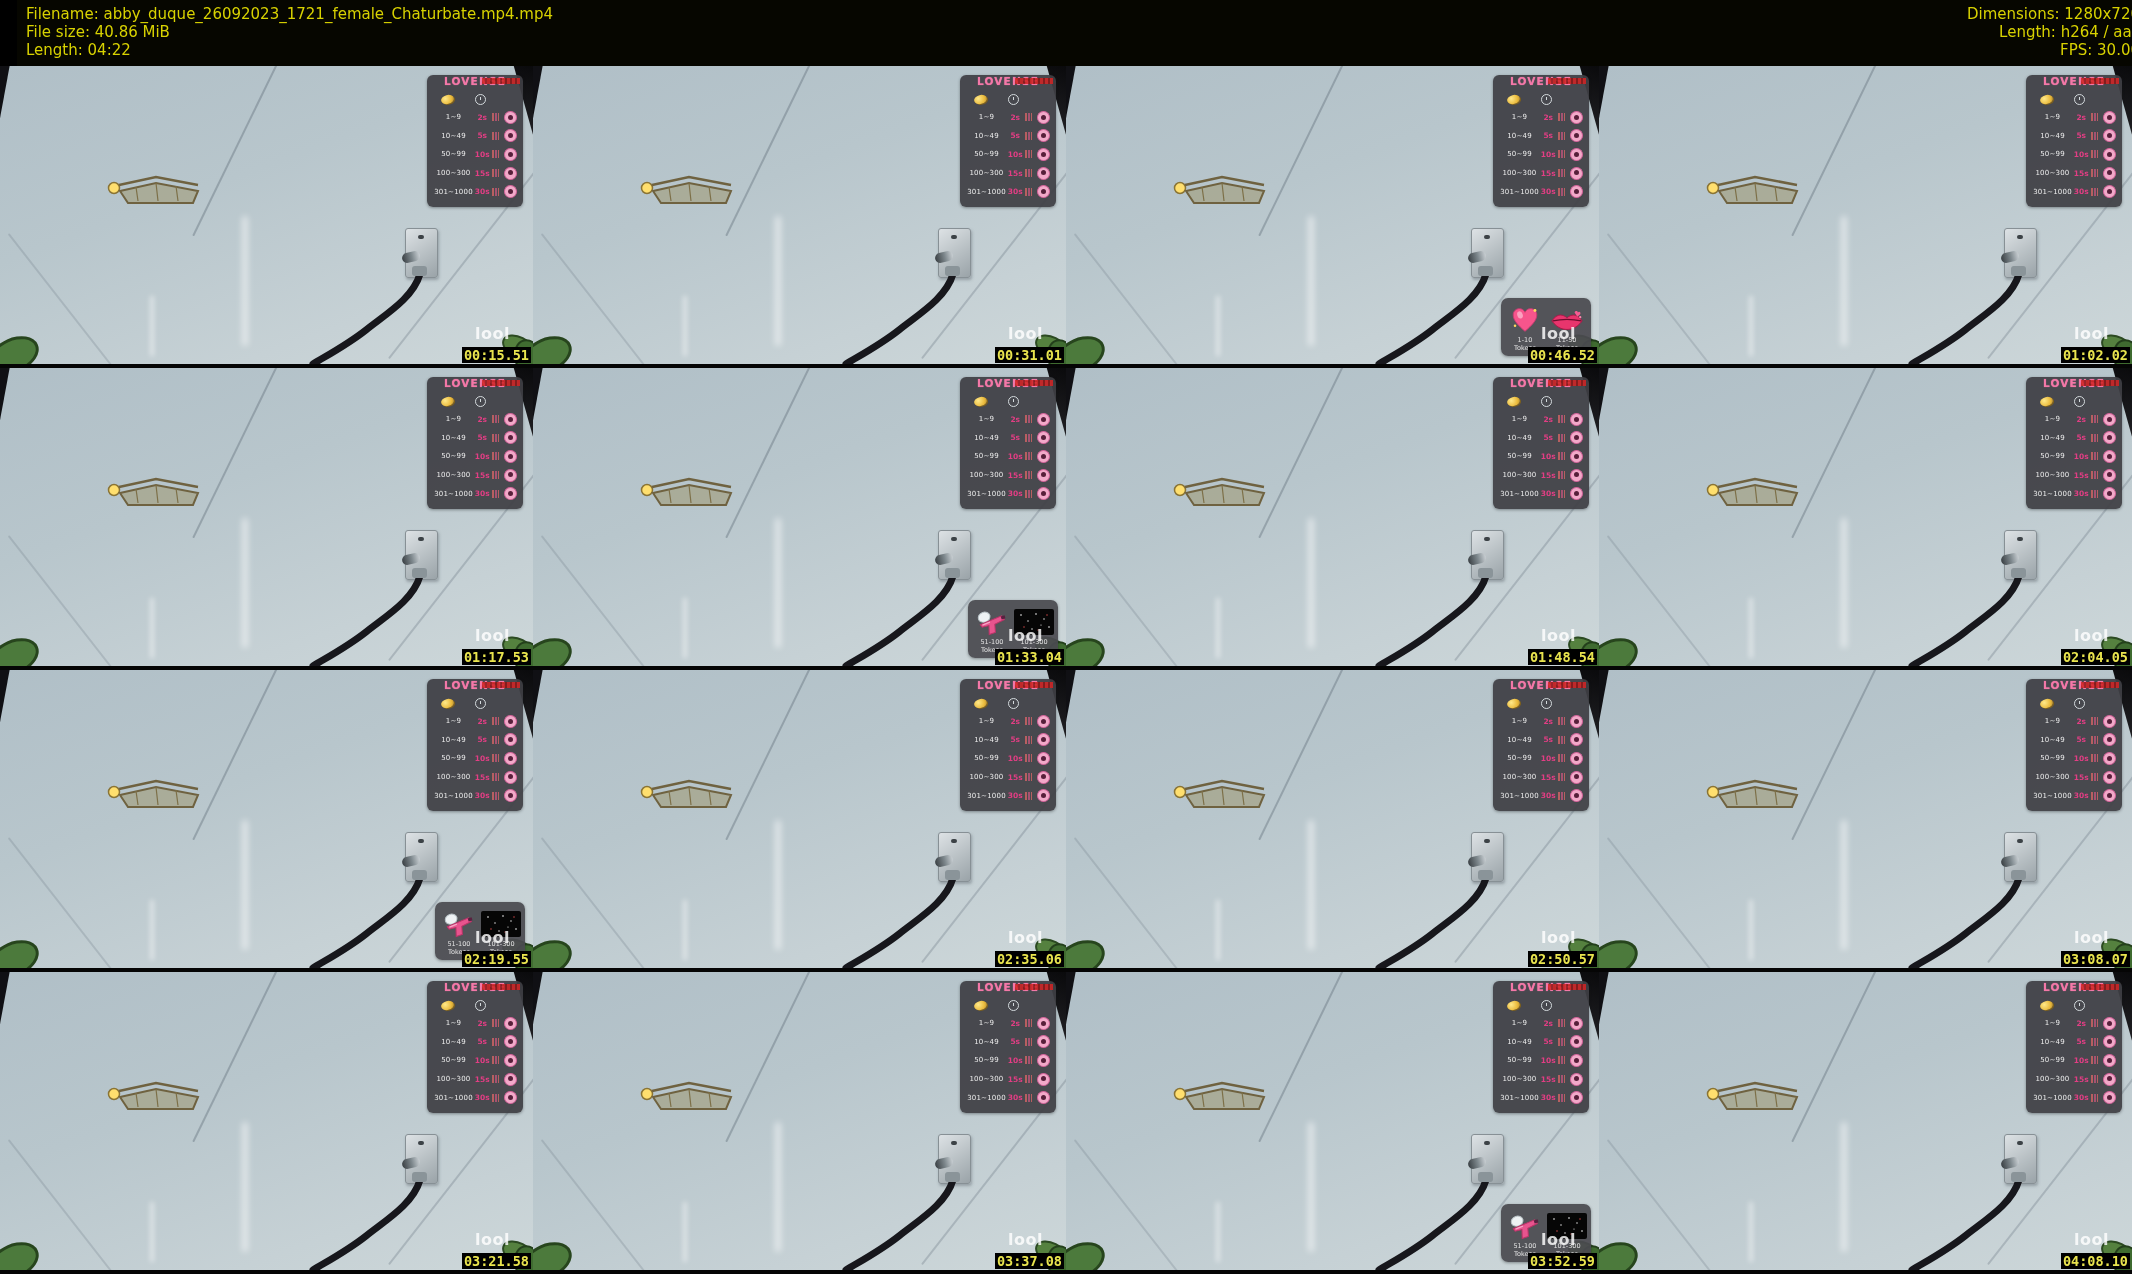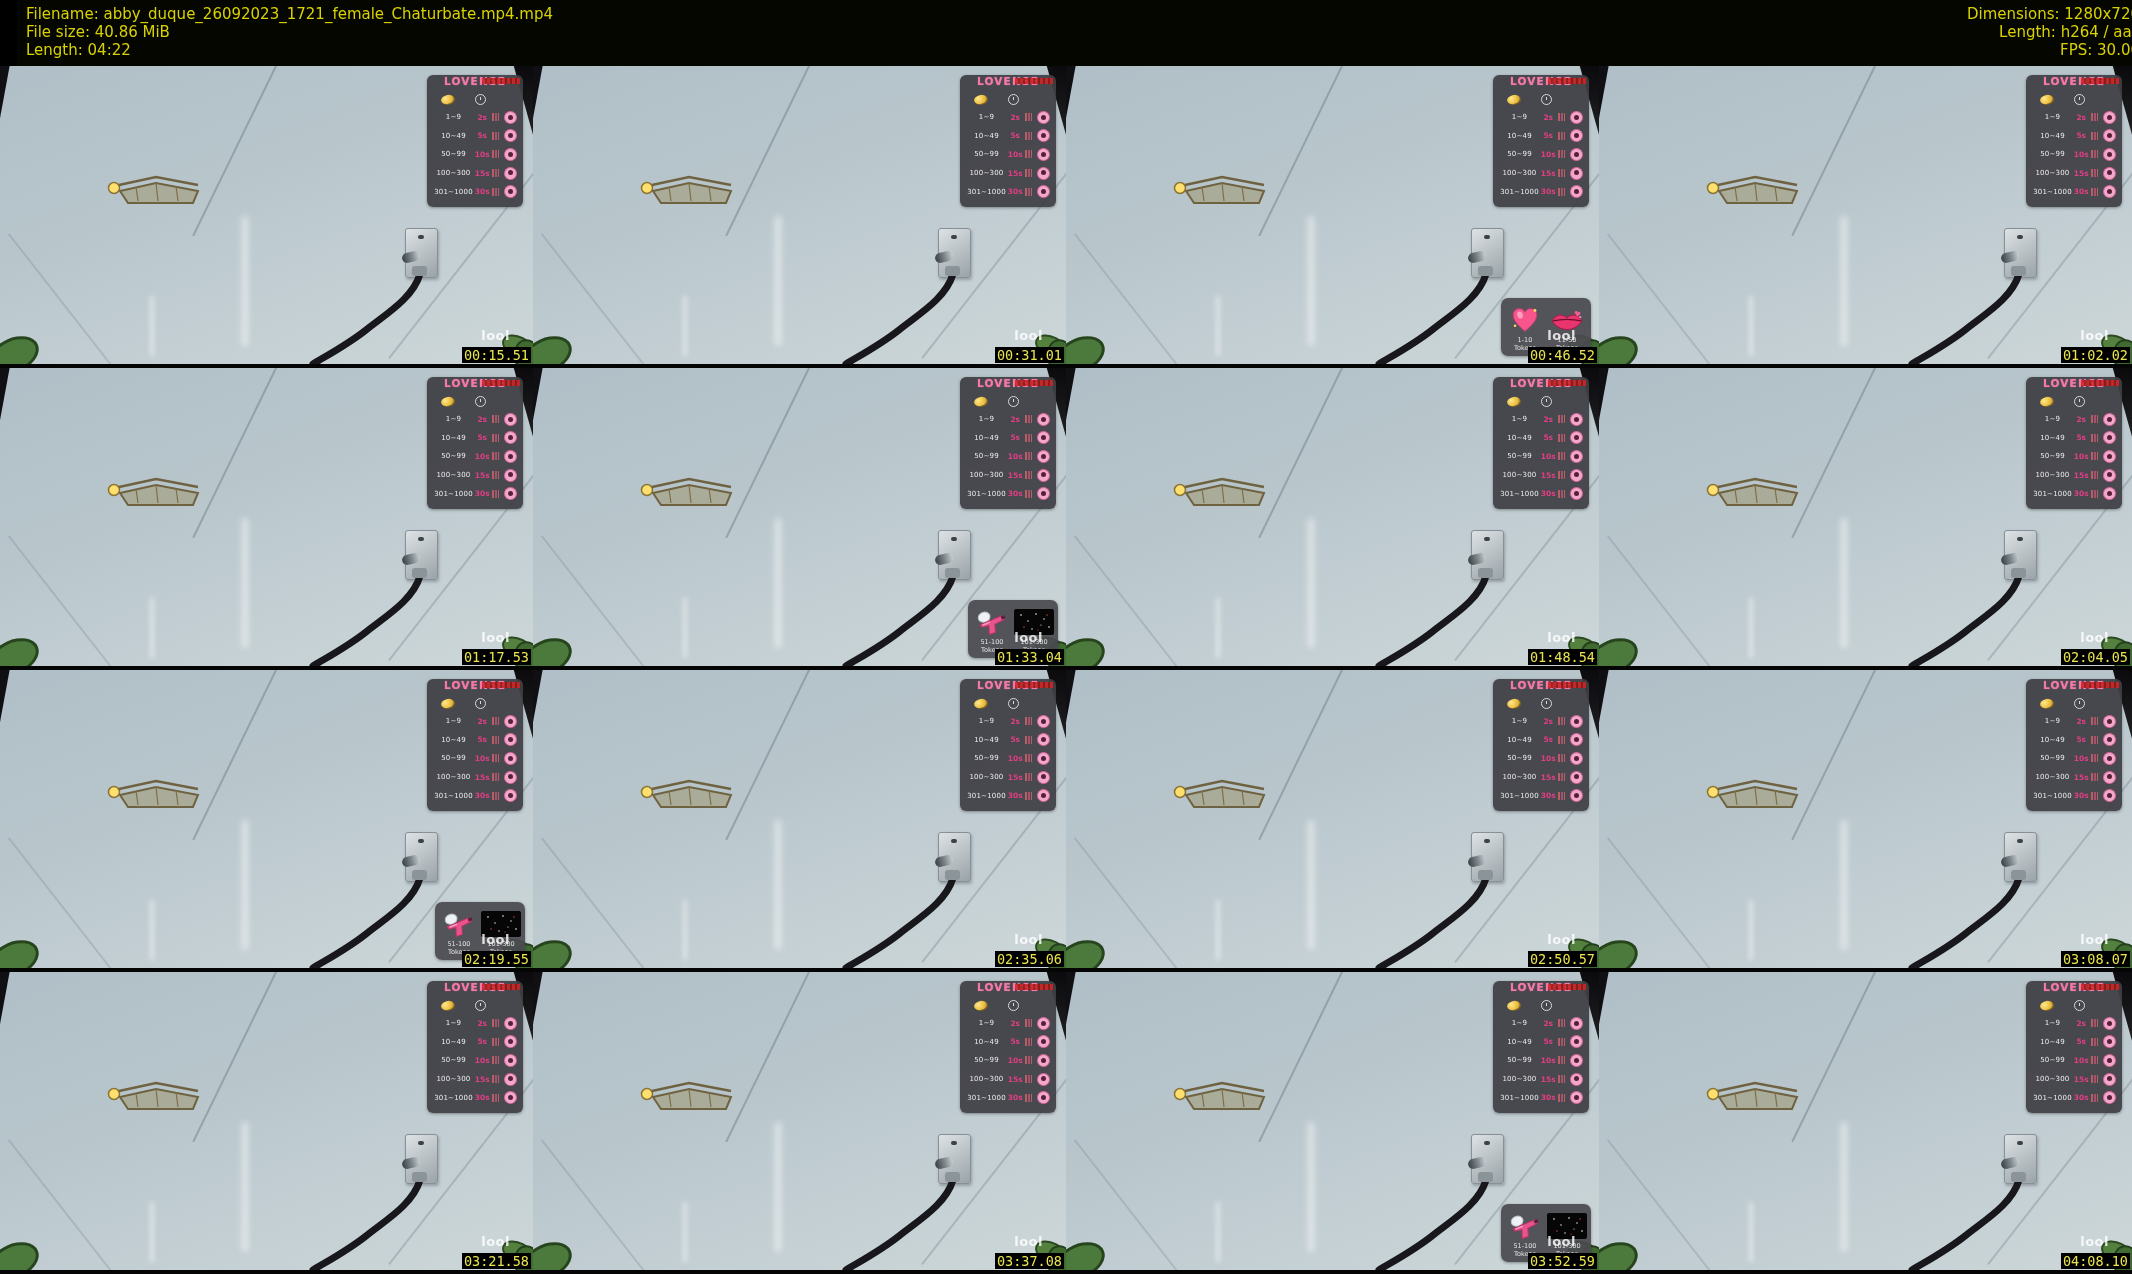--- a/index.html
+++ b/index.html
@@ -68,24 +68,24 @@
     position:relative;display:inline-block;}
   .pcirc::after{content:'';position:absolute;left:2.8px;top:2.8px;width:5px;height:5px;border-radius:50%;background:#571f3a;}
   
   .gift{position:absolute;right:8px;bottom:8px;width:90px;height:58px;border-radius:7px;
     background:rgba(74,74,80,.93);display:flex;gap:4px;padding:5px 5px 3px;box-sizing:border-box;
     box-shadow:0 1px 3px rgba(20,24,28,.4);}
   .gitem{flex:1;display:flex;flex-direction:column;align-items:center;min-width:0;}
   .gicon{height:33px;display:flex;align-items:center;justify-content:center;}
   .glabel{font-size:6.5px;color:#e2e2e2;text-align:center;line-height:1.2;margin-top:1px;}
   
-  .wm{position:absolute;right:23px;bottom:21px;font-size:13px;font-weight:bold;
+  .wm{position:absolute;right:23px;bottom:21px;font-size:16px;font-weight:bold;
     color:rgba(255,255,255,.82);letter-spacing:.5px;}
   .ts{position:absolute;right:2px;bottom:1px;background:#000;color:#e9e44e;
-    font-family:"DejaVu Sans Mono",monospace;font-size:13.5px;font-weight:normal;
+    font-family:"DejaVu Sans Mono",monospace;font-size:13.5px;font-weight:bold;
     padding:0 2px;line-height:16px;}
 </style>
 </head>
 <body>
 
 <div class="header">
   <div class="hleft">
     <div class="hline">Filename: abby_duque_26092023_1721_female_Chaturbate.mp4.mp4</div>
     <div class="hline">File size: 40.86 MiB</div>
     <div class="hline">Length: 04:22</div>

